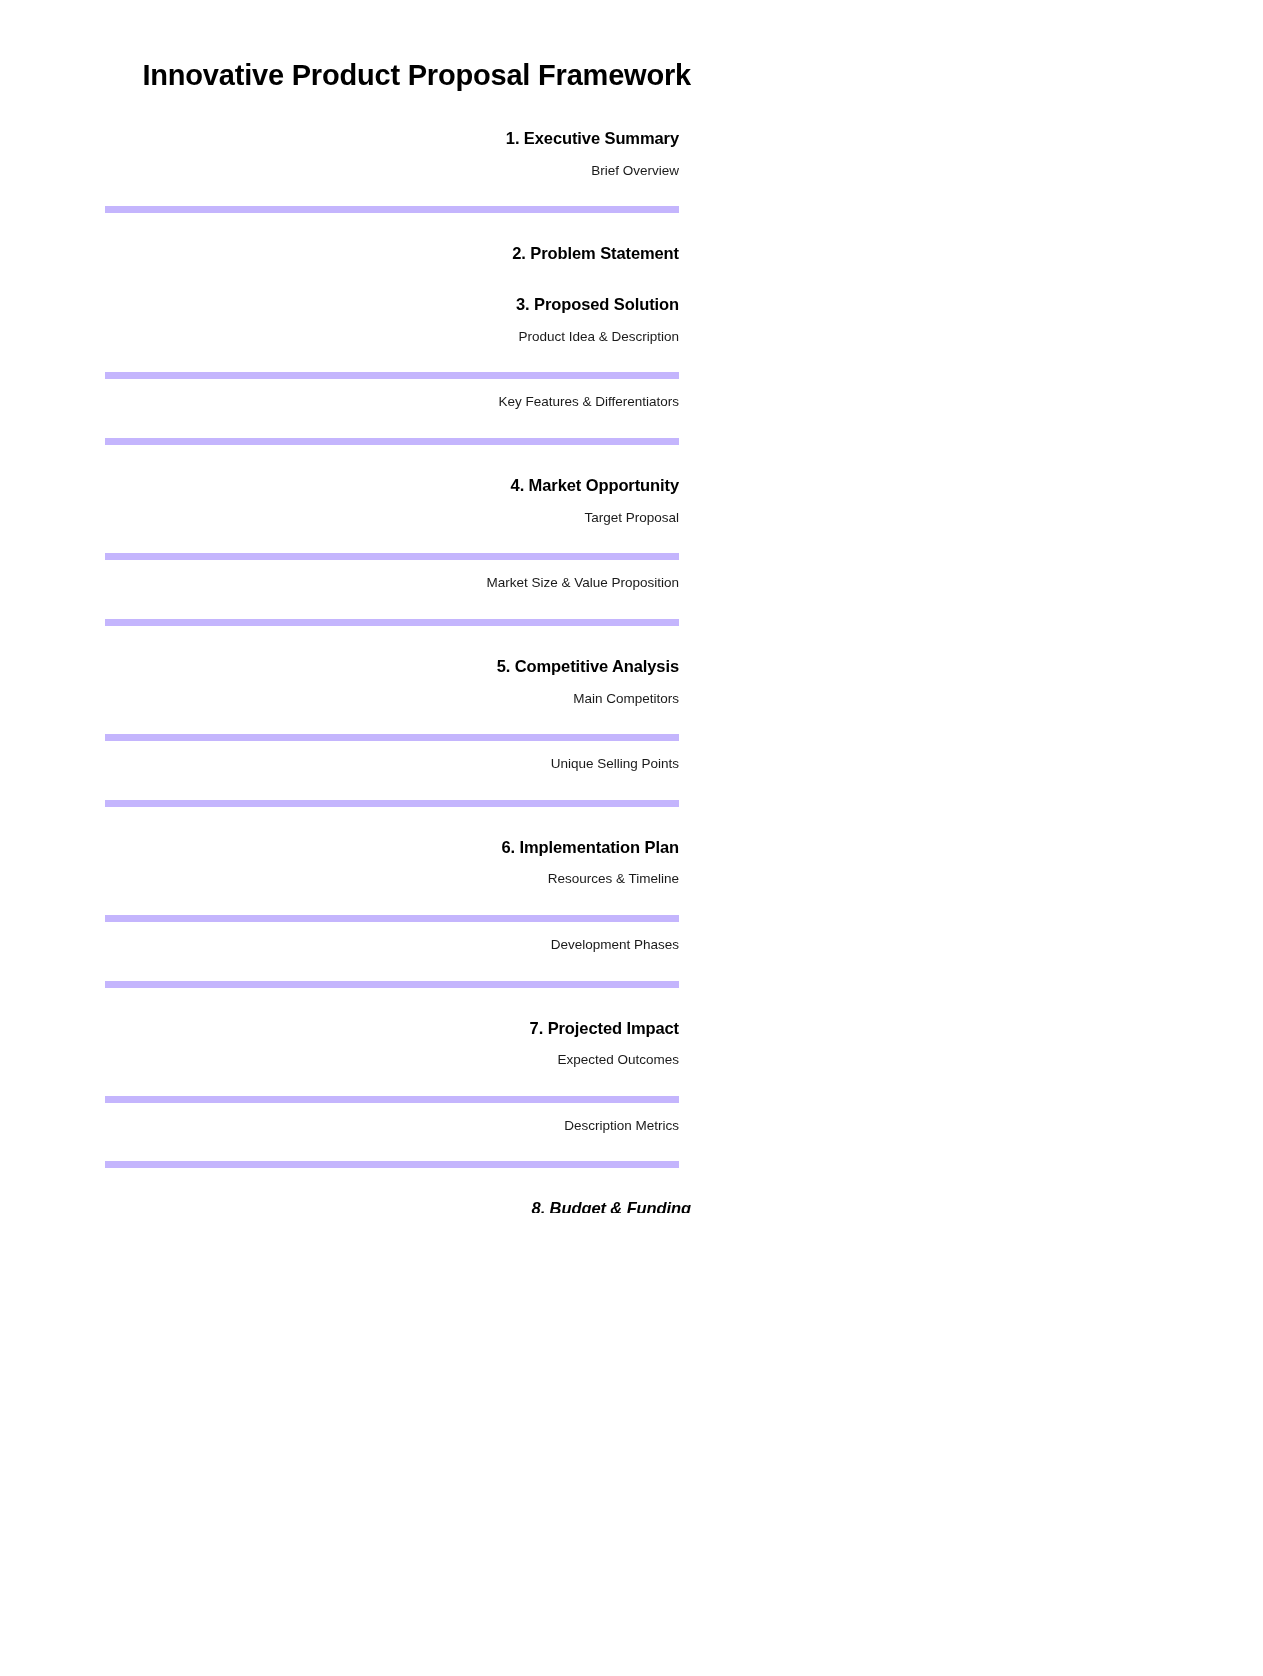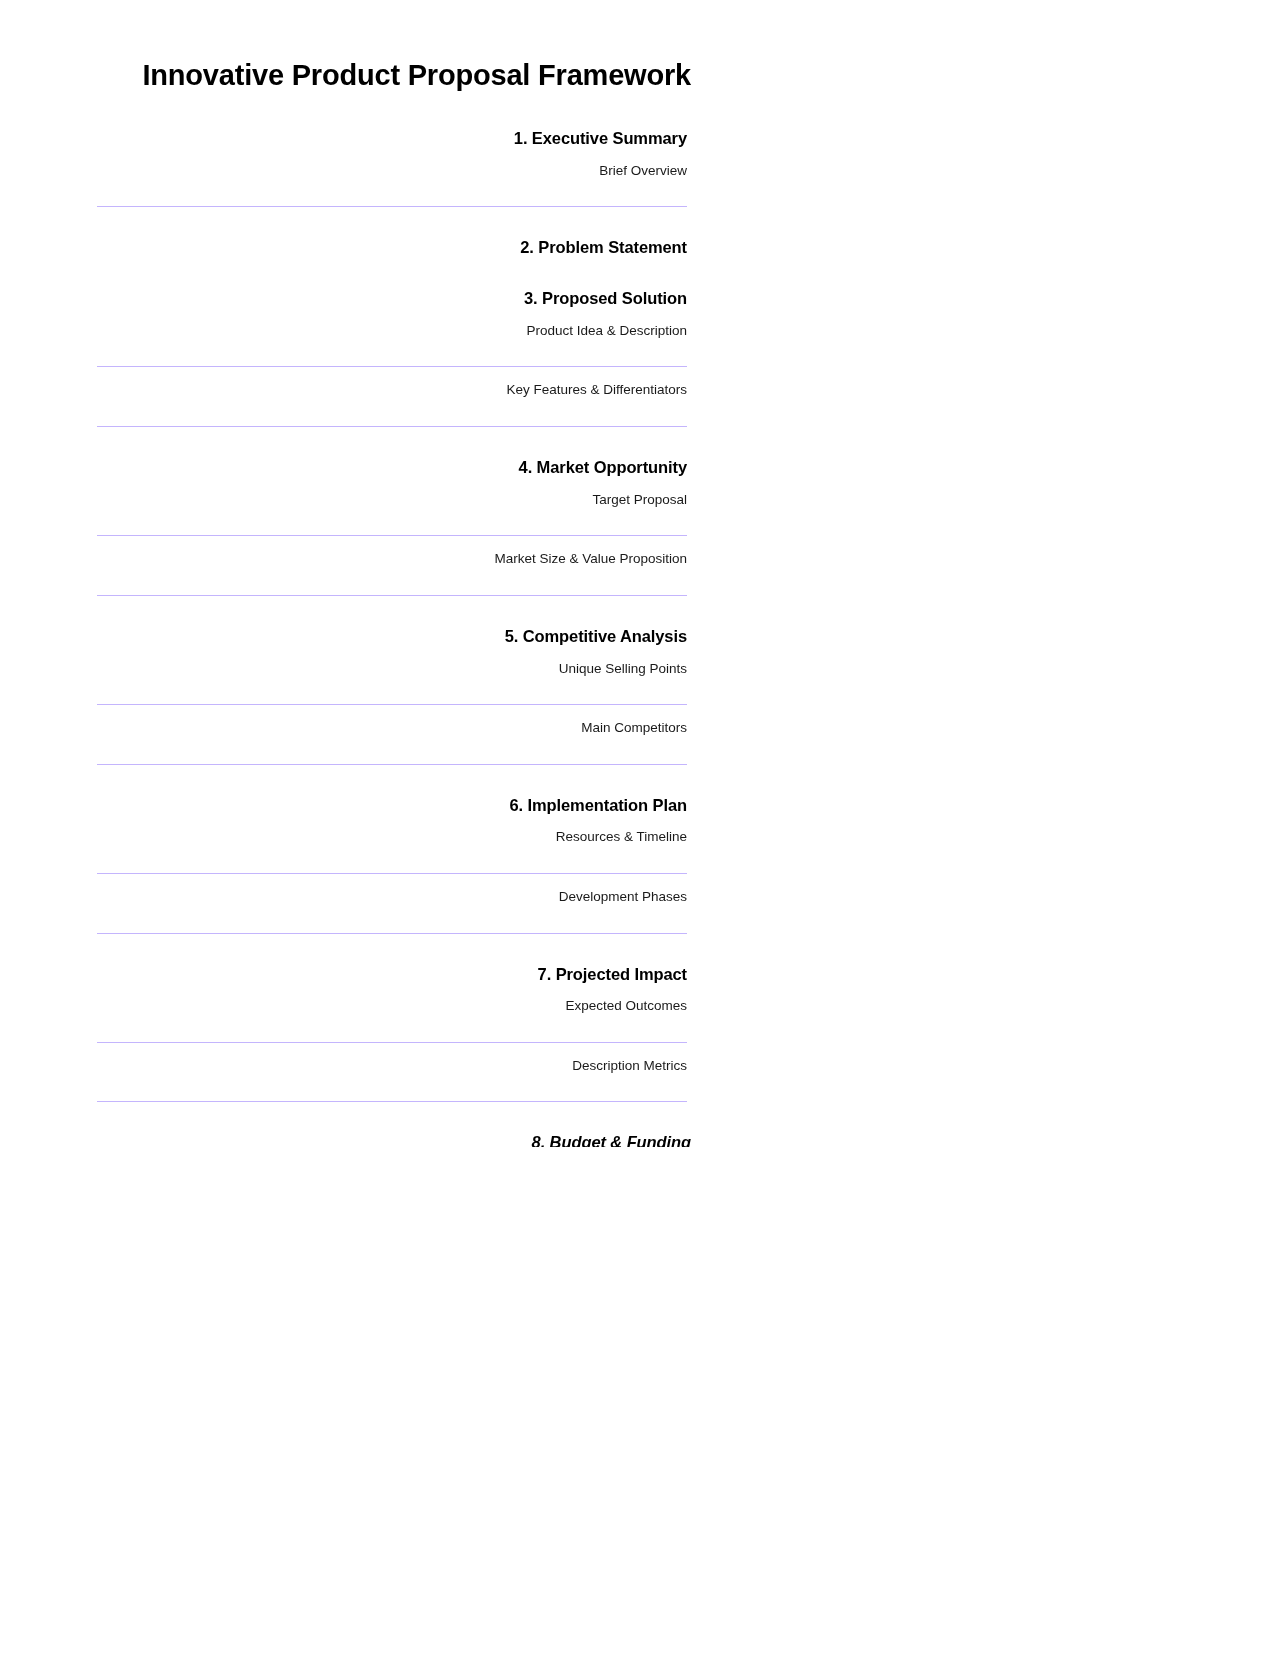--- a/index.html
+++ b/index.html
@@ -31,31 +31,31 @@
     width: 598px;
   }
   .doc-title {
     font-size: 29px;
     font-weight: bold;
     letter-spacing: -0.2px;
     margin: 0 0 36px 0;
     line-height: 1.2;
   }
   .section {
-    margin: 4px;
+    margin: 12px;
   }
   .section-heading {
     font-size: 16.5px;
     font-weight: bold;
     letter-spacing: -0.1px;
     margin: 0 0 13px 0;
     line-height: 1.2;
   }
   .field {
-    border-bottom: 1px solid #c4b5fd;
+    border-bottom: 7px solid #c4b5fd;
     padding: 0 0 27px 0;
     margin: 0;
   }
   .field-label {
     font-size: 13.5px;
     font-weight: normal;
     line-height: 1.3;
     color: #1a1a1a;
   }
   .section + .section {
@@ -110,24 +110,24 @@
         <div class="field-label">Target Proposal</div>
       </div>
       <div class="field">
         <div class="field-label">Market Size &amp; Value Proposition</div>
       </div>
     </div>
 
     <div class="section">
       <h2 class="section-heading">5. Competitive Analysis</h2>
       <div class="field">
-        <div class="field-label">Unique Selling Points</div>
+        <div class="field-label">Main Competitors</div>
       </div>
       <div class="field">
-        <div class="field-label">Main Competitors</div>
+        <div class="field-label">Unique Selling Points</div>
       </div>
     </div>
 
     <div class="section">
       <h2 class="section-heading">6. Implementation Plan</h2>
       <div class="field">
         <div class="field-label">Resources &amp; Timeline</div>
       </div>
       <div class="field">
         <div class="field-label">Development Phases</div>

